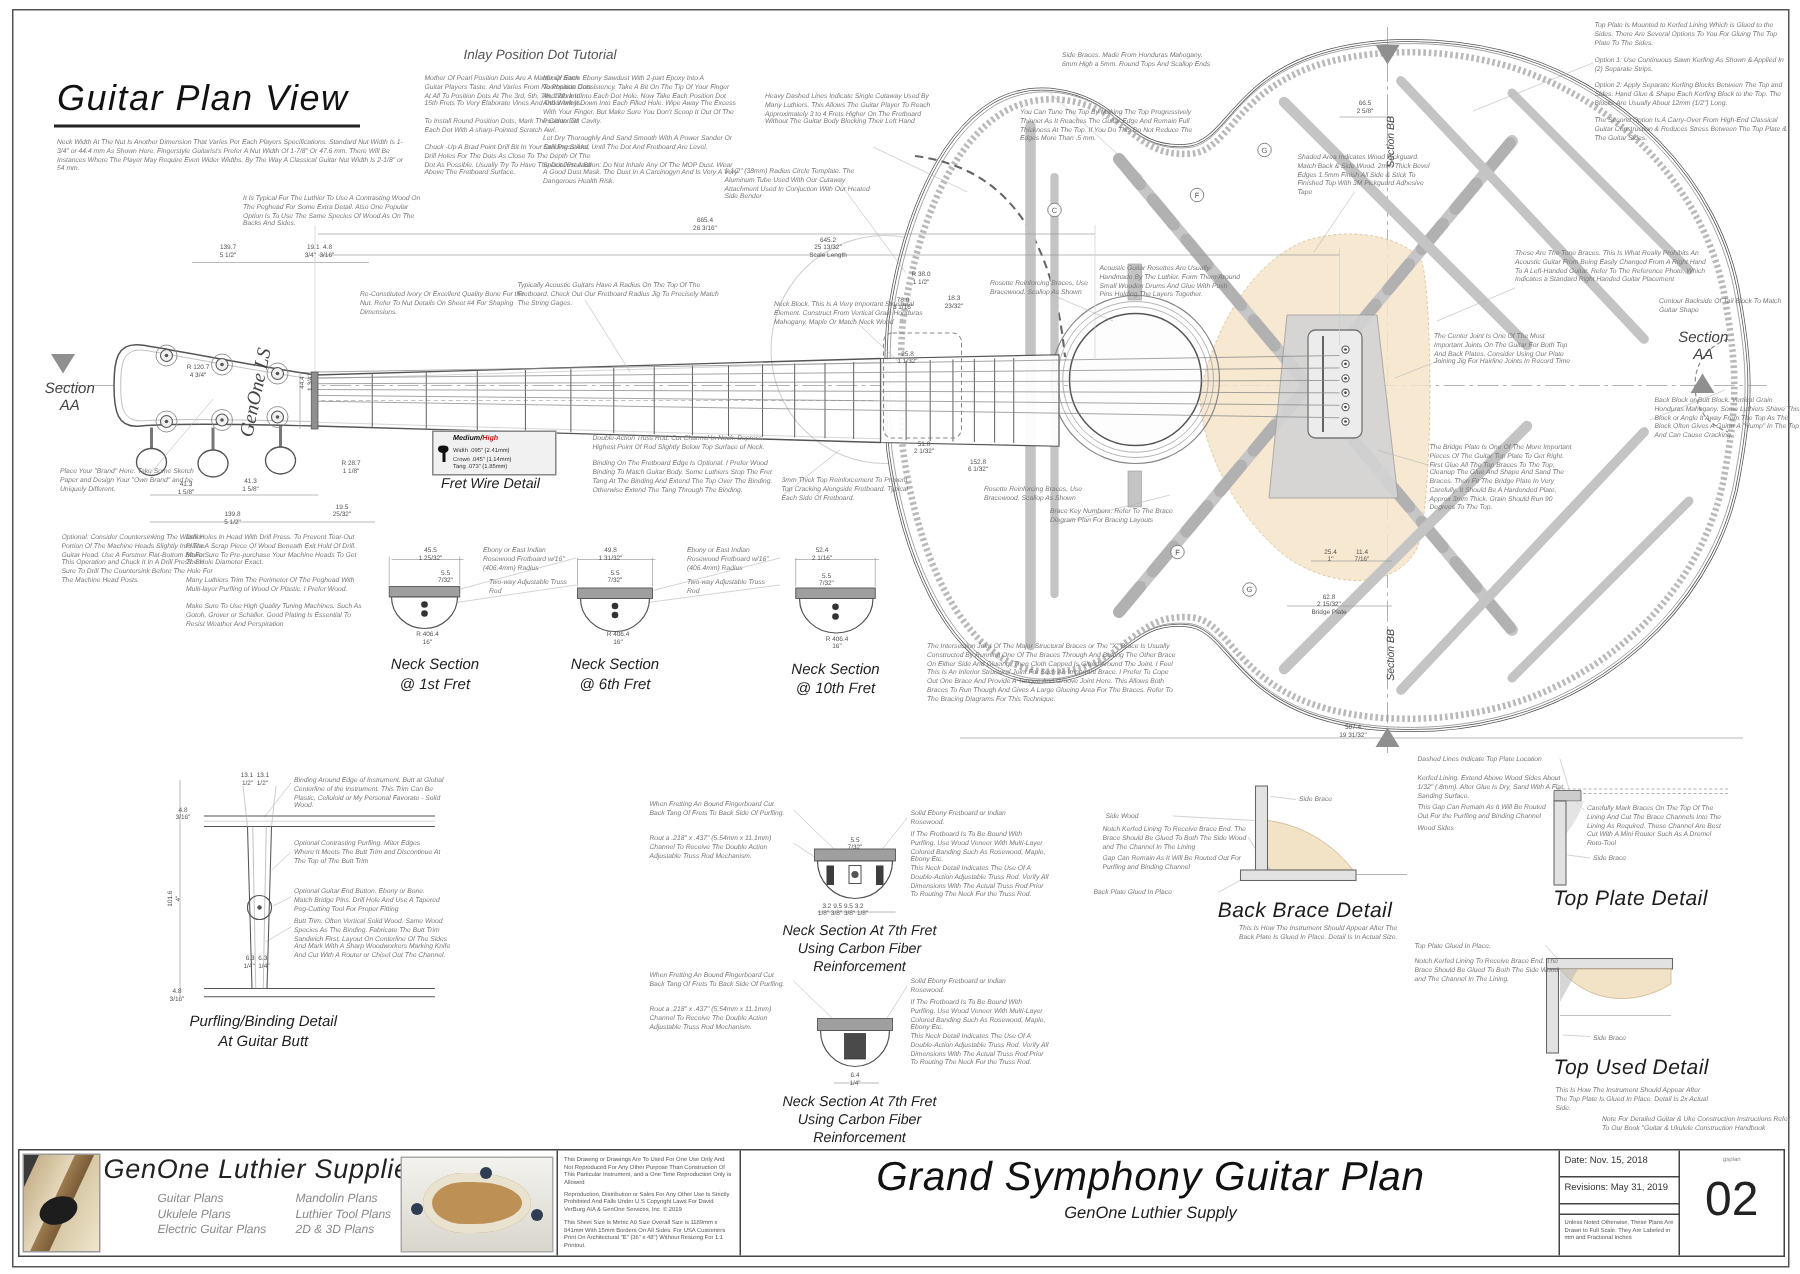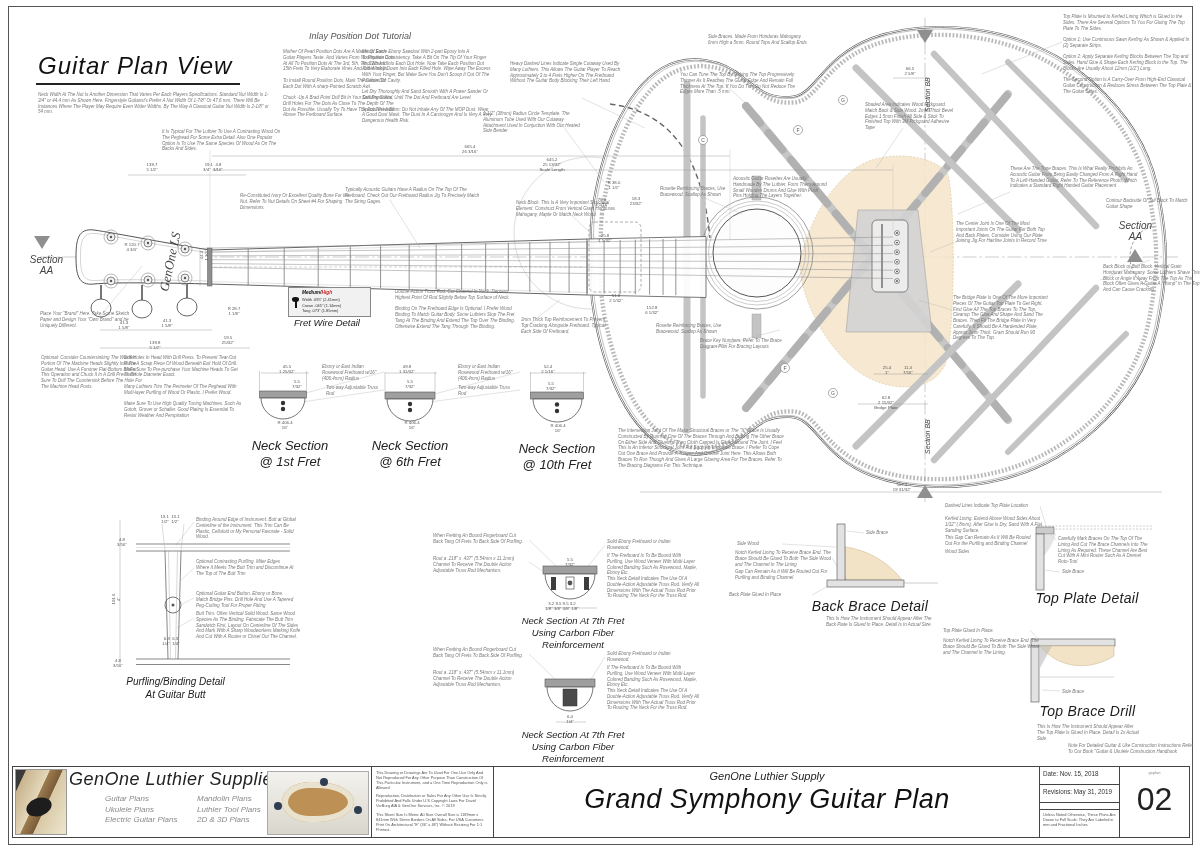--- a/index.html
+++ b/index.html
@@ -3,21 +3,21 @@
 <meta charset="utf-8">
 <style>
   html,body{margin:0;padding:0;background:#e8e8e8;}
   #page{position:relative;width:1200px;height:849px;background:#fff;overflow:hidden;
         font-family:"Liberation Sans",sans-serif;}
   #sheet-border{position:absolute;left:8px;top:6px;width:1183px;height:837px;border:1px solid #555;}
   svg{position:absolute;left:0;top:0;}
   #notes-layer{position:absolute;left:0;top:0;width:1200px;height:849px;}
   .note{position:absolute;font-style:italic;font-size:4.5px;line-height:1.28;color:#777;white-space:pre-line;}
   .dim{position:absolute;font-size:4.3px;line-height:1.18;color:#555;white-space:pre-line;text-align:center;width:60px;}
-  .cap{font-size:13px;color:#222;text-align:center;line-height:1.25;}
+  .cap{font-size:10px;color:#222;text-align:center;line-height:1.25;}
   .capL{font-size:14px;color:#1c1c1c;text-align:center;letter-spacing:.3px;}
   .sec{color:#444;line-height:1.12;font-size:10px;}
   .h{font-size:9px;color:#555;text-align:center;}
   #big-title{position:absolute;left:36px;top:52px;font-style:italic;font-size:24px;color:#111;
              border-bottom:2px solid #222;padding:0 8px 3px 2px;letter-spacing:1px;}
   
   #fretwire{position:absolute;left:288px;top:287px;width:66px;background:#f1f1f1;border:1px solid #888;
             padding:2px 2px 2px 13px;font-size:3.9px;color:#333;line-height:1.45;}
   .fw-grade{font-weight:bold;font-size:4.8px;font-style:italic;color:#111;}
   .fw-red{color:#c42121;}
@@ -456,21 +456,21 @@
       <div class="note" style="left: 945px; top: 503px; width: 98px;">Dashed Lines Indicate Top Plate Location</div>
       <div class="note" style="left: 945px; top: 516px; width: 98px;">Kerfed Lining. Extend Above Wood Sides About 1/32" (.8mm). After Glue Is Dry, Sand With A Flat Sanding Surface.</div>
       <div class="note" style="left: 945px; top: 535px; width: 94px;">This Gap Can Remain As It Will Be Routed Out For the Purfling and Binding Channel</div>
       <div class="note" style="left: 945px; top: 549px; width: 45px;">Wood Sides</div>
       <div class="note" style="left: 1058px; top: 536px; width: 94px;">Carefully Mark Braces On The Top Of The Lining And Cut The Brace Channels Into The Lining As Required. These Channel Are Best Cut With A Mini Router Such As A Dremel Roto-Tool</div>
       <div class="note" style="left: 1062px; top: 569px; width: 45px;">Side Brace</div>
       <div class="note capL" style="left: 1012px; top: 590px; width: 150px;">Top Plate Detail</div>
       <div class="note" style="left: 943px; top: 628px; width: 85px;">Top Plate Glued In Place.</div>
       <div class="note" style="left: 943px; top: 638px; width: 100px;">Notch Kerfed Lining To Receive Brace End. The Brace Should Be Glued To Both The Side Wood and The Channel In The Lining.</div>
       <div class="note" style="left: 1062px; top: 689px; width: 45px;">Side Brace</div>
-      <div class="note capL" style="left: 1010px; top: 703px; width: 155px;">Top Brace Drill</div>
+      <div class="note capL" style="left: 1010px; top: 703px; width: 155px;">Top Used Detail</div>
       <div class="note" style="left: 1037px; top: 724px; width: 105px;">This Is How The Instrument Should Appear After The Top Plate Is Glued In Place. Detail Is 2x Actual Side.</div>
       <div class="note" style="left: 1068px; top: 743px; width: 128px;">Note For Detailed Guitar &amp; Uke Construction Instructions Refer To Our Book "Guitar &amp; Ukulele Construction Handbook</div>
       <div class="note sec" style="left: 24px; top: 254px; width: 45px; text-align: center;">Section
 AA</div>
       <div class="note sec" style="left: 1113px; top: 220px; width: 45px; text-align: center;">Section
 AA</div>
       <div class="note sec" style="left: 898px; top: 78px; width: 60px; font-size: 7px; transform: rotate(-90deg); transform-origin: center center;">Section BB</div>
       <div class="note sec" style="left: 898px; top: 420px; width: 60px; font-size: 7px; transform: rotate(-90deg); transform-origin: center center;">Section BB</div>
       <div class="note cap" style="left: 282px; top: 317px; width: 90px; font-size: 9.5px;">Fret Wire Detail</div>
       <div class="dim" style="left: 122px; top: 162px;">139.7
@@ -586,22 +586,22 @@
           <div class="clamp2"></div>
           <div class="clamp3"></div>
       </div>
     </div>
     <div class="tb-cell" id="tb-legal">
       <p>This Drawing or Drawings Are To Used For One Use Only And Not Reproduced For Any Other Purpose Than Construction Of This Particular Instrument, and a One Time Reproduction Only is Allowed</p>
       <p>Reproduction, Distribution or Sales For Any Other Use Is Strictly Prohibited And Falls Under U.S Copyright Laws For David VerBurg AIA &amp; GenOne Services, Inc. © 2019</p>
       <p>This Sheet Size Is Metric A0 Size Overall Size is 1189mm x 841mm With 15mm Borders On All Sides. For USA Customers Print On Architectural "E" (36" x 48") Without Resizing For 1:1 Printout.</p>
     </div>
     <div class="tb-cell" id="tb-title">
+      <div id="tb-plan">Grand Symphony Guitar Plan</div>
       <div id="tb-supply">GenOne Luthier Supply</div>
-      <div id="tb-plan">Grand Symphony Guitar Plan</div>
     </div>
     <div class="tb-cell" id="tb-date">
       <div class="tb-row">Date: Nov. 15, 2018</div>
       <div class="tb-row">Revisions: May 31, 2019</div>
       <div class="tb-row-empty"></div>
       <div id="tb-note">Unless Noted Otherwise, These Plans Are Drawn to Full Scale. They Are Labeled in mm and Fractional Inches</div>
     </div>
     <div class="tb-cell" id="tb-sheet">
       <div id="tb-code">gsplan</div>
       <div id="tb-num">02</div>

